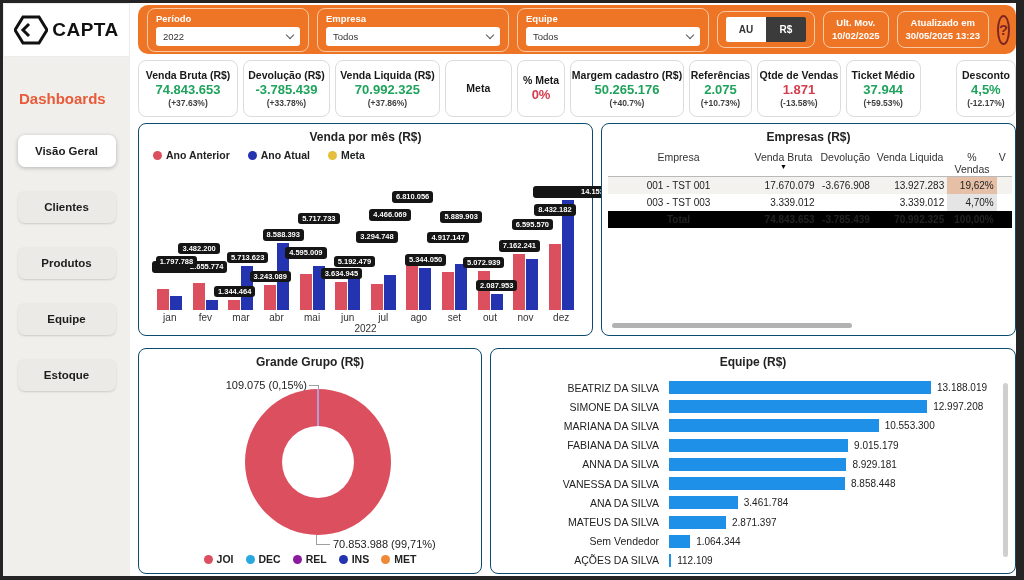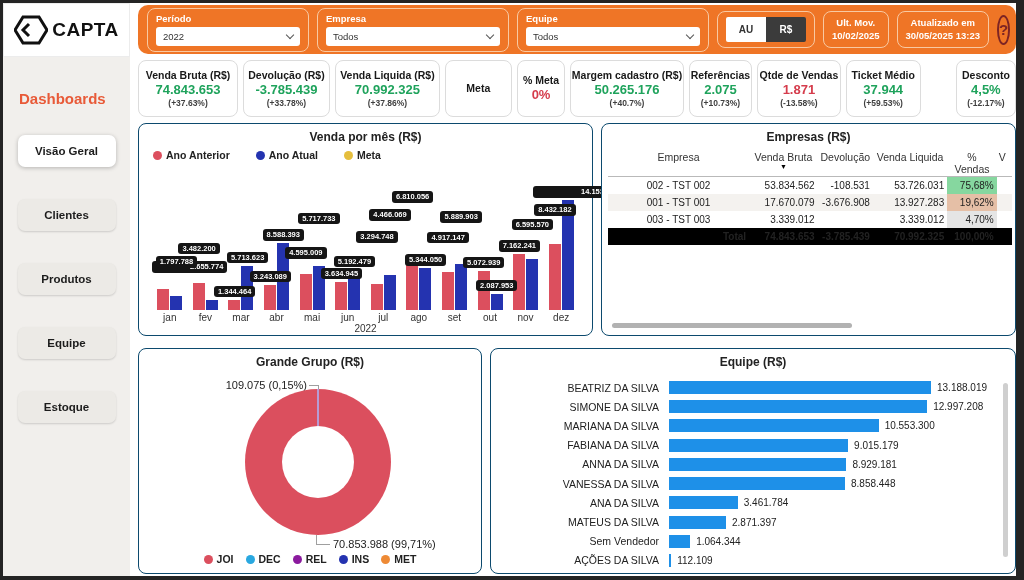--- a/index.html
+++ b/index.html
@@ -6,21 +6,21 @@
   body{width:1024px;height:580px;position:relative;overflow:hidden;
        font-family:"Liberation Sans",sans-serif;-webkit-font-smoothing:antialiased;}
   .stage{position:absolute;inset:0;background:#fff;}
   .frame{position:absolute;inset:0;border:solid #242424;border-width:3px 8px 4px 3px;pointer-events:none;z-index:50;}
 
   
   .sidebar{position:absolute;left:3px;top:3px;bottom:4px;width:127px;background:#f1efec;}
   .logo-box{height:52px;background:#fff;border:1px solid #ececec;display:flex;align-items:center;justify-content:center;gap:4px;}
   .logo-text{font-size:19px;font-weight:800;color:#111;letter-spacing:.5px;}
   .side-title{margin:33px 0 28px 16px;font-size:15px;font-weight:bold;color:#e85a38;}
-  .nav-btn{width:98px;margin:0 auto 32px auto;padding:10px 0;text-align:center;font-size:11.5px;font-weight:bold;
+  .nav-btn{width:98px;margin:0 auto 24px auto;padding:10px 0;text-align:center;font-size:11.5px;font-weight:bold;
            color:#1c1c1c;background:#eceae6;border-radius:7px;box-shadow:0 1px 2px rgba(0,0,0,.15);cursor:pointer;}
   .nav-btn.active{background:#fff;box-shadow:0 1px 4px rgba(0,0,0,.25);}
 
   
   .topbar{position:absolute;left:138px;top:5px;width:878px;height:49px;background:#ef7526;border-radius:10px;
           display:flex;align-items:center;padding:0 9px;box-sizing:border-box;gap:8px;}
   .filter-group{border:1px solid #f8c9a2;border-radius:8px;padding:4px 8px 5px 8px;display:flex;flex-direction:column;gap:3px;}
   .filter-label{font-size:9.5px;font-weight:bold;color:#fff;}
   .filter-select{background:#fff;border-radius:3px;height:19px;display:flex;align-items:center;justify-content:space-between;
                  padding:0 7px;font-size:9.5px;color:#333;cursor:pointer;}
@@ -45,21 +45,21 @@
 
   
   .panel{position:absolute;background:#fff;border:1px solid #0c4a6e;border-radius:8px;box-sizing:border-box;}
   .panel-title{text-align:center;font-size:12px;font-weight:bold;color:#222;margin-top:6px;}
   #venda-panel{left:138px;top:123px;width:455px;height:213px;}
   #empresas-panel{left:601px;top:123px;width:415px;height:213px;}
   #grande-panel{left:138px;top:348px;width:344px;height:226px;}
   #equipe-panel{left:490px;top:348px;width:526px;height:226px;}
 
   
-  .legend{display:flex;gap:26px;margin:5px 0 0 14px;align-items:center;}
+  .legend{display:flex;gap:18px;margin:5px 0 0 14px;align-items:center;}
   .legend-item{display:flex;align-items:center;gap:4px;font-size:10.5px;font-weight:bold;color:#222;cursor:pointer;}
   .dot{width:9px;height:9px;border-radius:50%;}
   #venda-plot{position:absolute;left:13px;top:44px;width:427px;height:142px;}
   .vbar{position:absolute;bottom:0;width:12px;cursor:pointer;}
   .chip{position:absolute;background:#151515;color:#fff;font-size:7.5px;font-weight:bold;line-height:1;
         padding:2px 4px;border-radius:3px;white-space:nowrap;}
   #venda-xaxis{position:absolute;left:13px;top:188px;width:427px;display:flex;}
   .xlab{flex:1;text-align:center;font-size:10px;color:#333;}
   .xgroup{position:absolute;left:0;top:199px;width:100%;text-align:center;font-size:10px;color:#333;}
 
@@ -295,46 +295,38 @@
           <tr>
             <th style="width: 36%;">Empresa</th>
             <th style="width: 17%;">Venda Bruta<div class="sortmark">▼</div></th>
             <th style="width: 13.5%;">Devolução</th>
             <th style="width: 18.5%;">Venda Liquida</th>
             <th style="width: 12%;">%<br>Vendas</th>
             <th style="width: 3%; overflow: hidden; text-align: left;">V</th>
           </tr>
         </thead>
         <tbody>
-          <tr>
-            <td style="text-align: center;">002 - TST 002</td>
-            <td class="num">53.834.562</td>
-            <td class="num">-108.531</td>
-            <td class="num">53.726.031</td>
-            <td class="pct" style="background: rgb(134, 215, 159);">75,68%</td>
-            <td></td>
-          </tr>
           <tr class="striped">
             <td style="text-align: center;">001 - TST 001</td>
             <td class="num">17.670.079</td>
             <td class="num">-3.676.908</td>
             <td class="num">13.927.283</td>
             <td class="pct" style="background: rgb(229, 191, 166);">19,62%</td>
             <td></td>
           </tr>
           <tr>
             <td style="text-align: center;">003 - TST 003</td>
             <td class="num">3.339.012</td>
             <td class="num"></td>
             <td class="num">3.339.012</td>
             <td class="pct" style="background: #e5e5e5; margin-left: 46px;">4,70%</td>
             <td></td>
           </tr>
           <tr class="total-row">
-            <td style="text-align: right;">Total</td>
+            <td style="text-align: center;">Total</td>
             <td class="num">74.843.653</td>
             <td class="num">-3.785.439</td>
             <td class="num">70.992.325</td>
             <td class="pct">100,00%</td>
             <td></td>
           </tr>
         </tbody>
       </table>
     <div class="hscroll"></div>
   </div>

